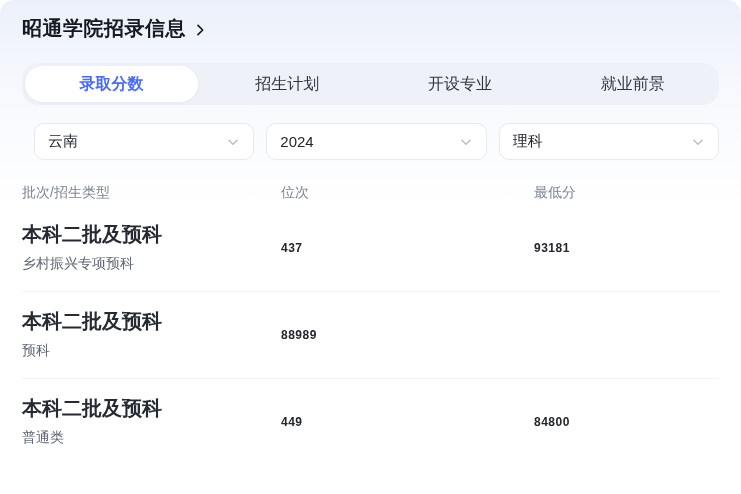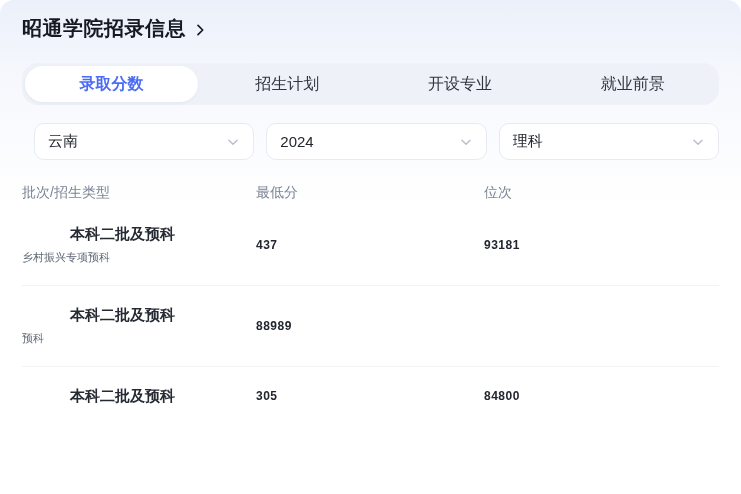--- a/index.html
+++ b/index.html
@@ -20,27 +20,27 @@
        font-size:16px;color:#30353f;cursor:pointer;margin:3px 0;border-radius:999px;}
   .tab.active{background:#ffffff;color:#4a6bf5;font-weight:700;margin:3px;
               box-shadow:0 1px 3px rgba(60,80,170,.06);}
   
   .filters{margin-top:18px;display:flex;gap:12px;padding-left:12px;}
   .select{flex:1;height:37px;box-sizing:border-box;background:#ffffff;
           border:1px solid #e8eaf1;border-radius:10px;display:flex;align-items:center;
           justify-content:space-between;padding:0 13px;font-size:15px;color:#22262e;cursor:pointer;}
   .chev-down{width:14px;height:14px;flex:0 0 auto;}
   
-  .grid{display:grid;grid-template-columns:234px 228px 1fr;align-items:center;}
+  .grid{display:grid;grid-template-columns:234px 228px 1fr;align-items:center;gap:25px;}
   .thead{margin-top:24px;font-size:14px;color:#7b8494;}
   .tbody{margin-top:3px;}
   .trow{padding:19px 0;}
   .trow + .trow{border-top:1px solid #f1f3f7;}
-  .batch{font-size:15px;font-weight:700;color:#262b33;line-height:20px;margin-left:48px;}
-  .rtype{font-size:11px;color:#5f6773;line-height:18px;margin-top:4px;}
+  .batch{font-size:20px;font-weight:700;color:#262b33;line-height:20px;}
+  .rtype{font-size:14px;color:#5f6773;line-height:18px;margin-top:10px;}
   .num{font-size:12px;font-weight:700;color:#22262e;letter-spacing:.5px;}
 </style>
 </head>
 <body>
 
 <div class="card">
 
   <div class="header">
     <span class="title">昭通学院招录信息</span>
     <svg class="chev-right" viewBox="0 0 24 24" fill="none" stroke="#1a1d24" stroke-width="2.6" stroke-linecap="round" stroke-linejoin="round">
@@ -71,22 +71,22 @@
     <div class="select">
       <span>理科</span>
       <svg class="chev-down" viewBox="0 0 24 24" fill="none" stroke="#b8bec9" stroke-width="2.4" stroke-linecap="round" stroke-linejoin="round">
           <polyline points="5 9 12 16 19 9"></polyline>
         </svg>
     </div>
   </div>
 
   <div class="grid thead">
     <div>批次/招生类型</div>
+    <div>位次</div>
     <div>最低分</div>
-    <div>位次</div>
   </div>
 
   <div class="tbody">
 
     <div class="grid trow">
       <div>
         <div class="batch">本科二批及预科</div>
         <div class="rtype">乡村振兴专项预科</div>
       </div>
       <div class="num">437</div>
@@ -97,19 +97,20 @@
       <div>
         <div class="batch">本科二批及预科</div>
         <div class="rtype">预科</div>
       </div>
       <div class="num">88989</div>
     </div>
 
     <div class="grid trow">
       <div>
         <div class="batch">本科二批及预科</div>
+        <div class="rtype">普通类</div>
       </div>
-      <div class="num">305</div>
+      <div class="num">449</div>
       <div class="num">84800</div>
     </div>
 
   </div>
 </div>
 
 </body></html>

